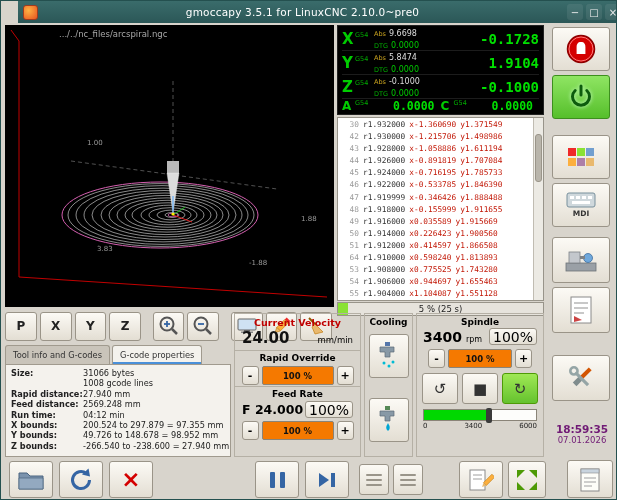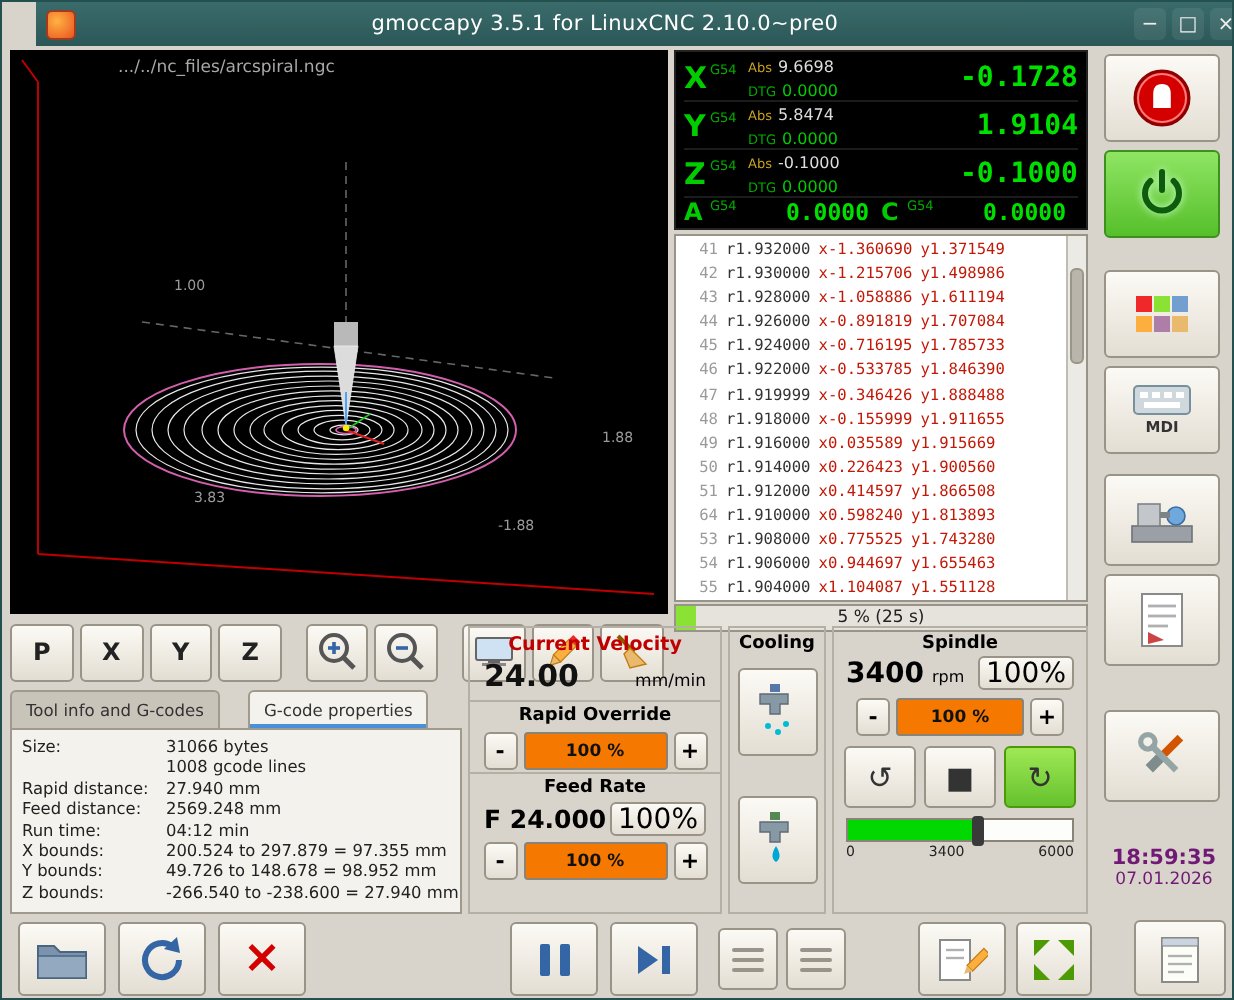--- a/index.html
+++ b/index.html
@@ -62,28 +62,28 @@
 
   
   .progress { position:absolute; left:336px; top:301px; width:207px; height:14px;
               border:1px solid #98948a; background:#e6e3dc; }
   .progress-fill { position:absolute; left:0; top:0; bottom:0; width:5%; background:#8ae234; }
   .progress-text { position:absolute; inset:0; display:flex; align-items:center; justify-content:center;
                    font-size:8.5px; color:#222; }
 
   
   .file-panel { position:absolute; left:4px; top:344px; width:226px; height:112px; }
-  .tabs { display:flex; height:19px;gap:12px; }
+  .tabs { display:flex; height:19px; }
   .tab { font-size:8.3px; padding:4px 7px 0 7px; background:#c9c4ba; border:1px solid #a09a8e;
          border-bottom:none; border-radius:3px 3px 0 0; color:#333; margin-right:2px; }
   .tab.active { background:#f4f2ed; box-shadow: inset 0 -2px 0 #4a90d9; }
   .panel-body { position:absolute; top:19px; left:0; right:0; bottom:0; background:#f4f2ed;
                 border:1px solid #a09a8e; padding:3px 5px; overflow:hidden; }
   .prop-row { display:flex; font-size:8.2px; line-height:10.4px; color:#222; white-space:nowrap; }
-  .prop-label { width:72px; font-weight:normal; flex:none; }
+  .prop-label { width:72px; font-weight:bold; flex:none; }
 
   
   .vel { position:absolute; left:233px; top:312px; width:127px; height:144px; border:1px solid #b5b0a5; }
   .vel-title { color:#c00000; font-weight:bold; font-size:9.5px; text-align:center; margin-top:3px; }
   .vel-value-row { display:flex; align-items:baseline; padding:1px 7px 2px 7px; }
   .vel-value { font-size:15px; font-weight:bold; color:#111; }
   .vel-unit { font-size:8.5px; margin-left:auto; }
   .sec-title { font-size:9px; font-weight:bold; text-align:center; border-top:1px solid #b5b0a5; padding-top:2px; margin-top:1px; }
   .ovr-row { display:flex; align-items:center; justify-content:center; gap:3px; margin-top:3px; }
   .sm-btn { width:17px; height:19px; font-size:11px; font-weight:bold; }
@@ -282,21 +282,21 @@
         <span class="dro-sys">G54</span>
         <span class="dro-val">0.0000</span>
       </span>
     </div>
   </div>
 
   <div class="gcode">
     <div class="gc-rows">
 
         <div class="gc-row">
-          <span class="gc-n">41</span>
+          <span class="gc-n">30</span>
           <span class="gc-r">r1.932000</span>
           <span class="gc-x">x-1.360690</span>
           <span class="gc-y">y1.371549</span>
         </div>
 
         <div class="gc-row">
           <span class="gc-n">42</span>
           <span class="gc-r">r1.930000</span>
           <span class="gc-x">x-1.215706</span>
           <span class="gc-y">y1.498986</span>

